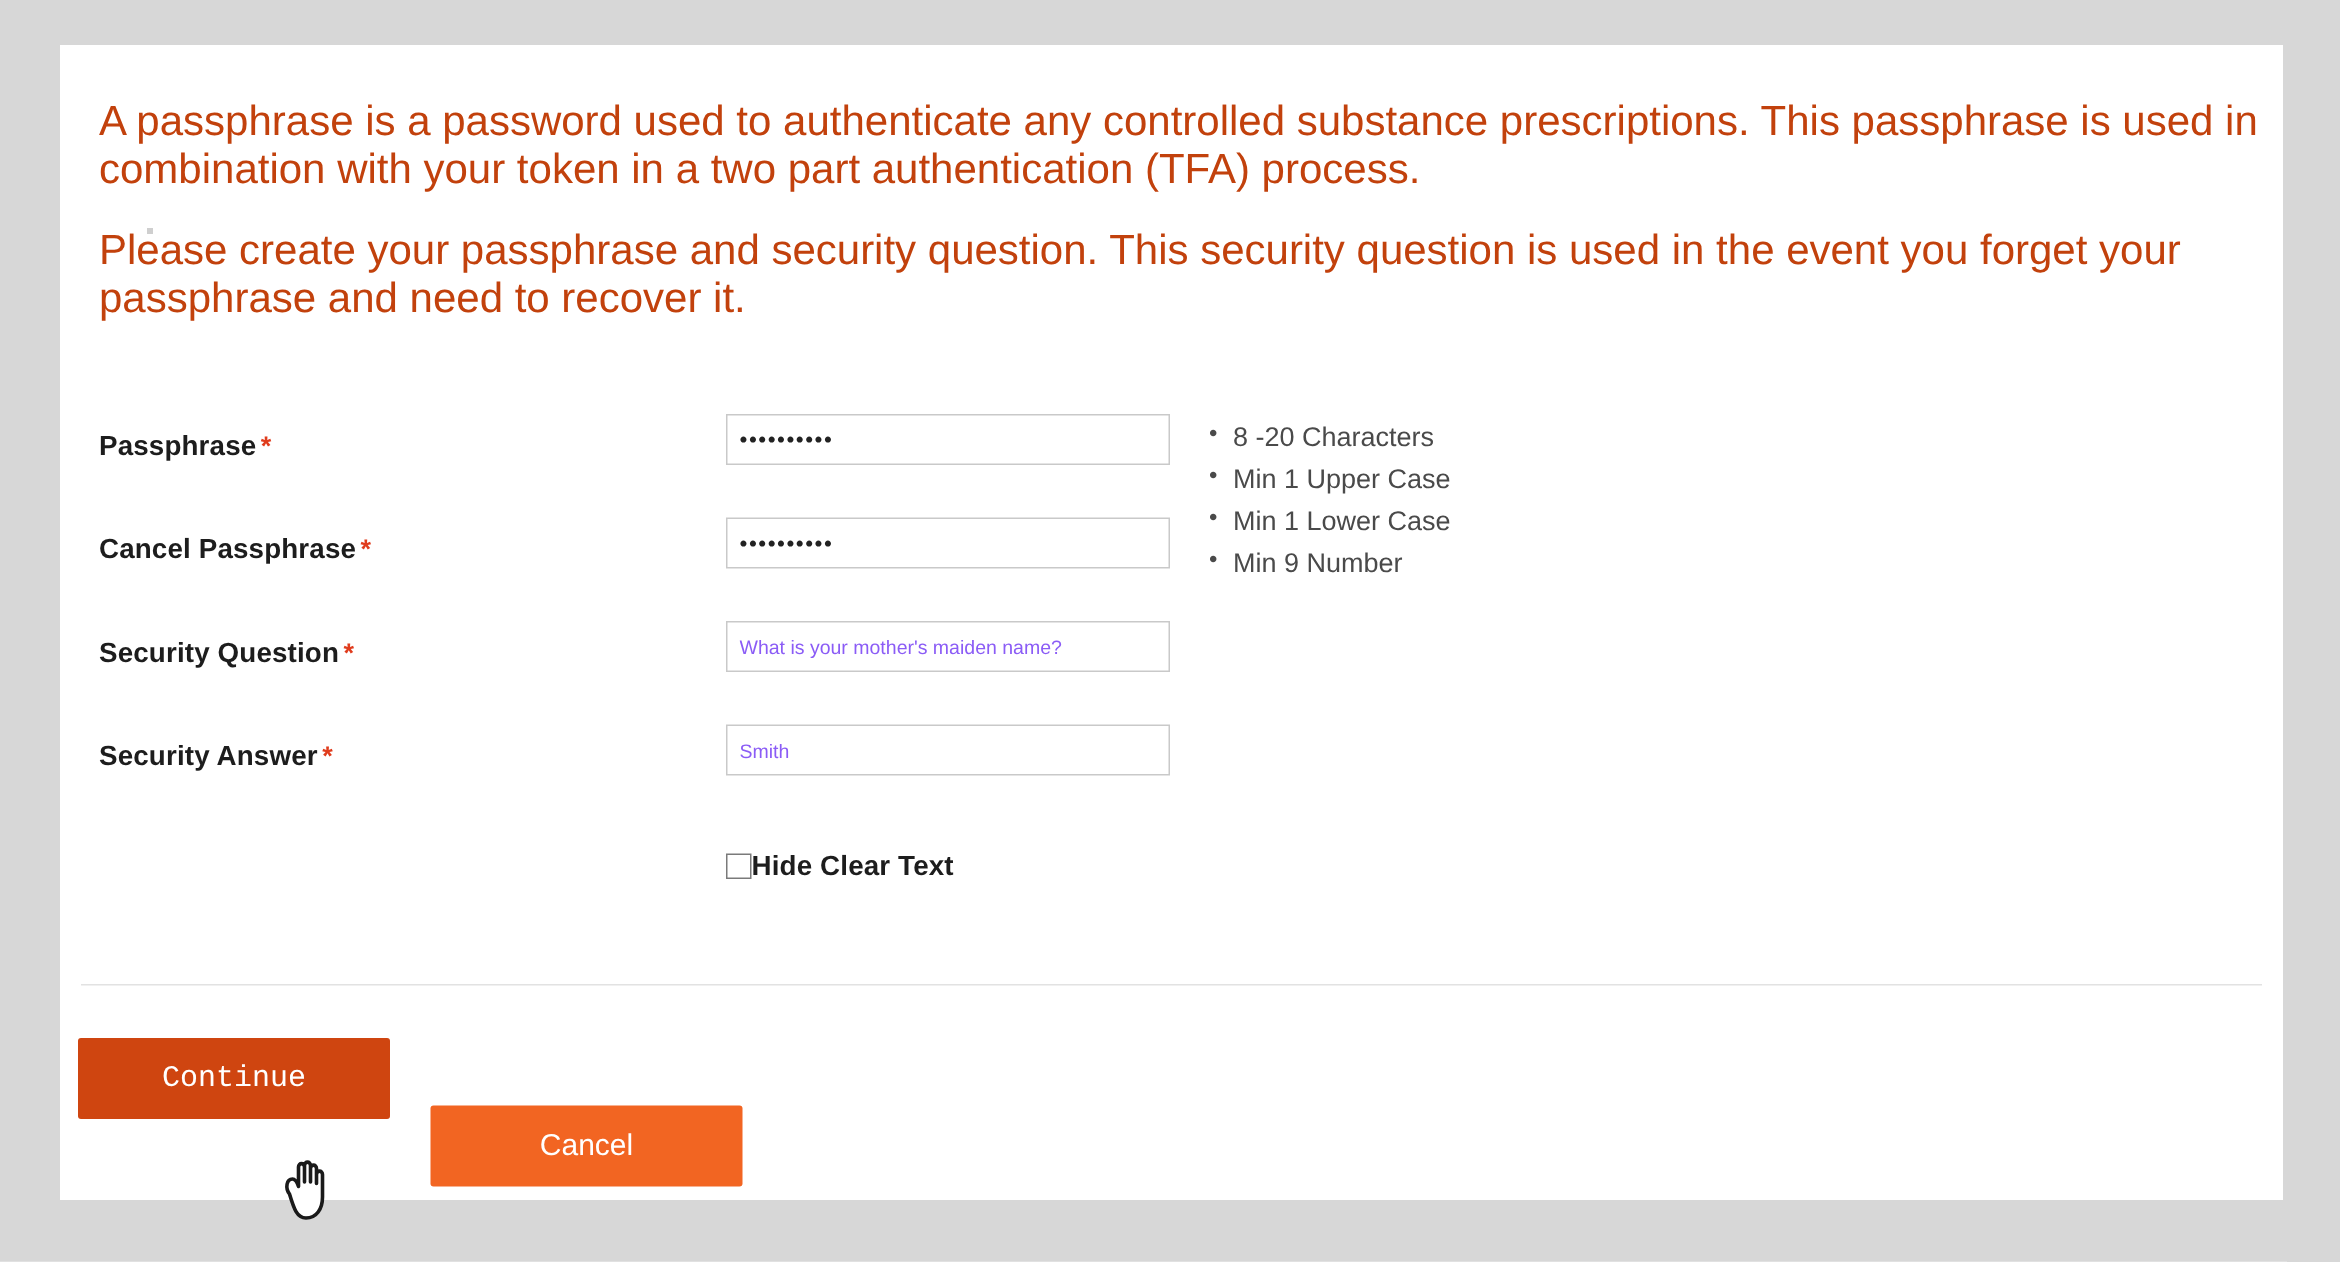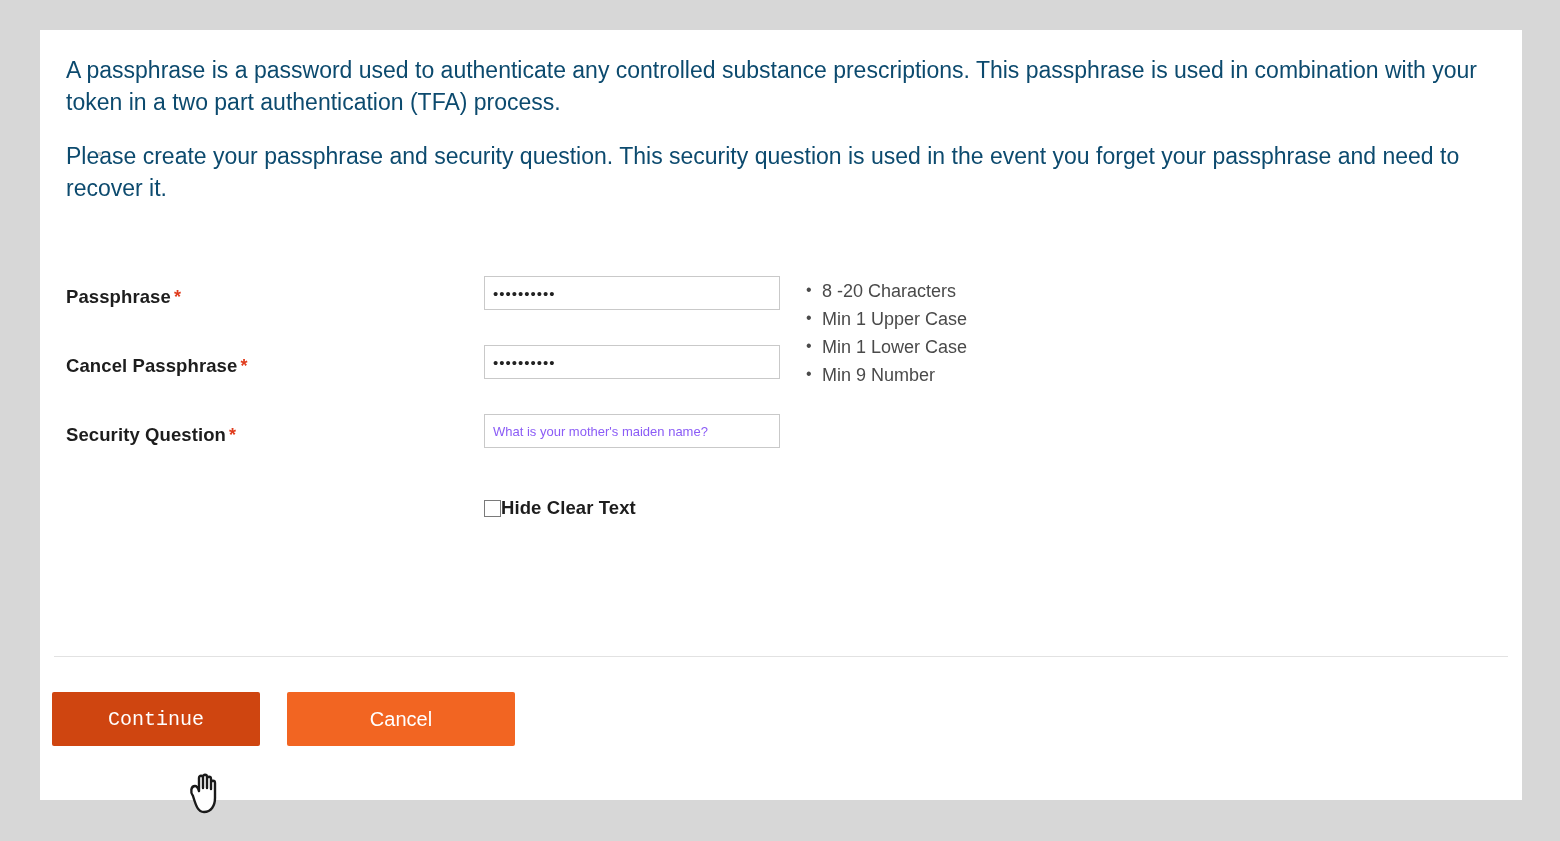--- a/index.html
+++ b/index.html
@@ -24,24 +24,24 @@
     left: 40px;
     top: 30px;
     width: 1482px;
     height: 770px;
     background: #ffffff;
     box-sizing: border-box;
   }
   .intro {
     position: absolute;
     left: 26px;
-    top: 24px;
+    top: 35px;
     width: 1440px;
-    color: #0c4a6e;
-    font-size: 23px;
+    color: #c2410c;
+    font-size: 28px;
     line-height: 32px;
     font-weight: 400;
   }
   .intro p {
     margin: 0 0 22px 0;
   }
   .form-area {
     position: absolute;
     left: 0;
     top: 246px;
@@ -166,23 +166,24 @@
     height: 54px;
     border-radius: 2px;
   }
   .btn-continue {
     width: 208px;
     background: #cf4510;
     margin-left: 0;
     font-family: Liberation Mono, monospace;
   }
   .btn-cancel {
-    width: 228px;
+    width: 208px;
     background: #f26522;
     margin-left: 27px;
+    margin-top: 45px;
   }
   .cursor {
     position: absolute;
     left: 145px;
     top: 742px;
     width: 42px;
     height: 44px;
     pointer-events: none;
   }
   .dots-artifact {
@@ -237,20 +238,28 @@
 
       <div class="row">
         <div class="field-label">
           <span>Security Question</span><span class="req">*</span>
         </div>
         <div class="input-wrap">
           <input class="txt" type="text" value="What is your mother's maiden name?" style="">
         </div>
       </div>
 
+      <div class="row">
+        <div class="field-label">
+          <span>Security Answer</span><span class="req">*</span>
+        </div>
+        <div class="input-wrap">
+          <input class="txt" type="text" value="Smith" style="">
+        </div>
+      </div>
 
       <div class="checkbox-row">
         <div class="checkbox-wrap">
           <span class="cbox"></span>
           <span class="cbox-label">Hide Clear Text</span>
         </div>
       </div>
 
     </div>
 

